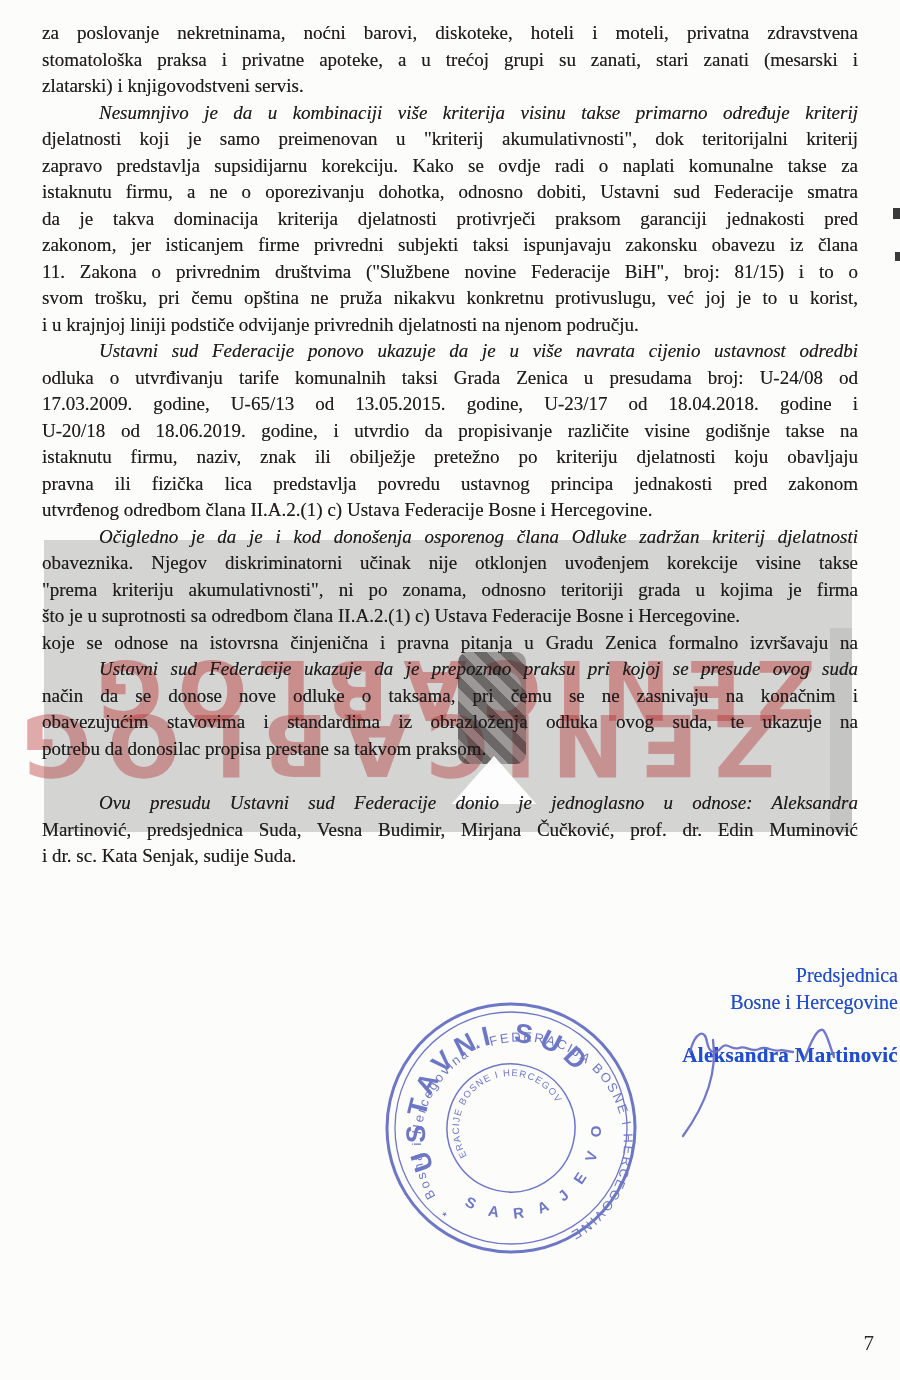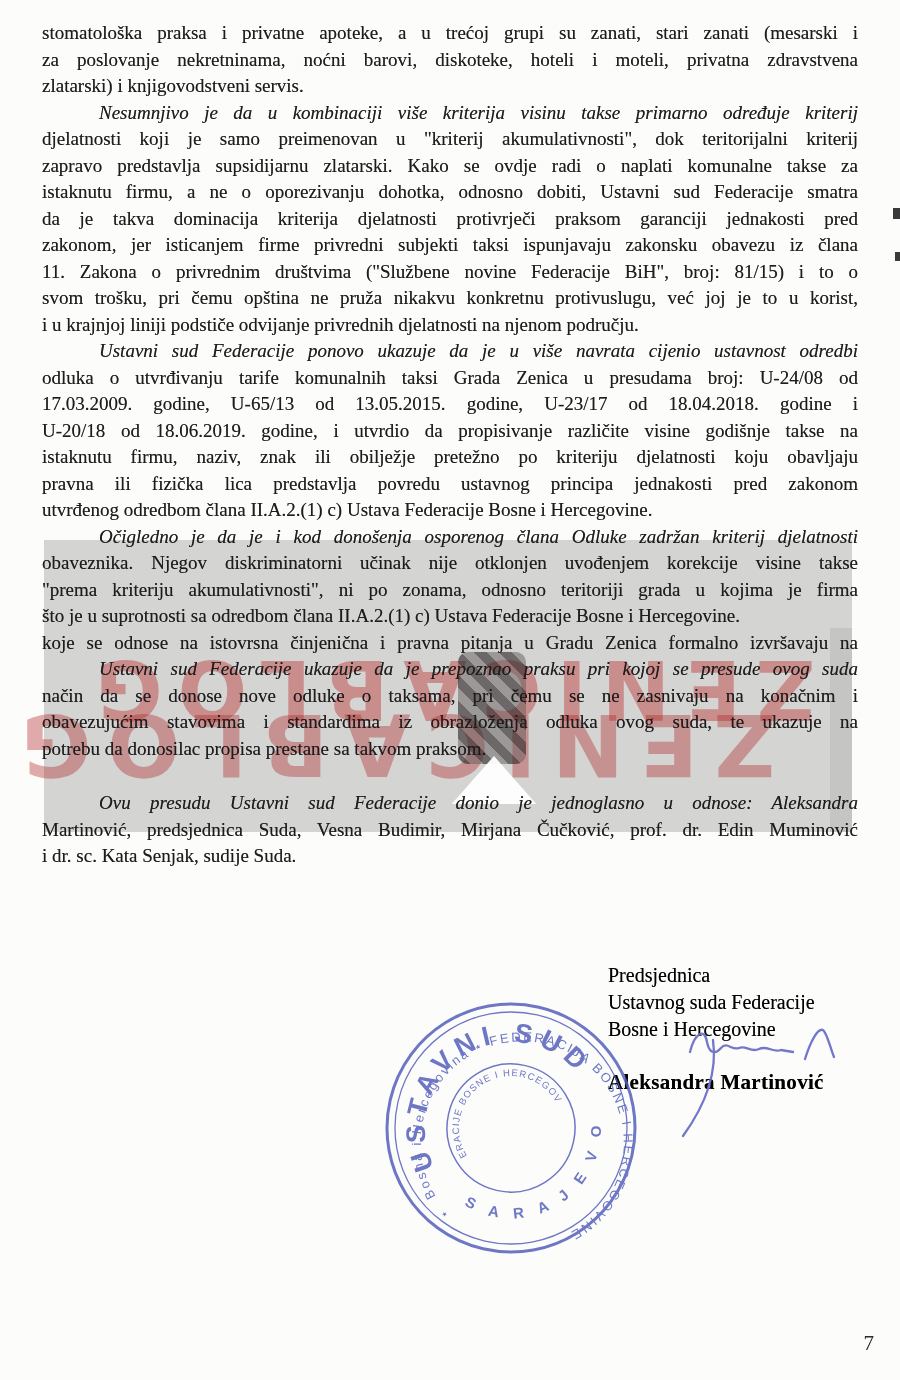--- a/index.html
+++ b/index.html
@@ -37,22 +37,22 @@
     position:absolute;left:42px;top:20px;width:816px;z-index:5;
     font-size:19px;line-height:26.5px;color:#1e1c1c;
     text-shadow:0 0 .5px rgba(20,20,20,.55);
   }
   .tline{text-align:justify;text-align-last:justify;}
   .tline.last{text-align-last:left;}
   .tline.first{text-indent:57px;font-style:italic;}
 
   
   .sig-block{
-    position:absolute;left:608px;top:962px;width:290px;z-index:5;text-align:left;
-    font-size:20px;line-height:27px;color:#000000;text-shadow:0 0 .5px rgba(20,20,20,.55);
+    position:absolute;left:608px;top:962px;width:290px;z-index:5;text-align:right;
+    font-size:20px;line-height:27px;color:#1d4ed8;text-shadow:0 0 .5px rgba(20,20,20,.55);
   }
   .sig-name{font-weight:bold;font-size:21px;margin-top:26px;letter-spacing:.3px;}
 
   
   .ink{position:absolute;inset:0;z-index:6;pointer-events:none;}
   .stamp-svg{position:absolute;left:361px;top:978px;width:300px;height:300px;z-index:6;opacity:.85;filter:blur(.4px);}
   .stamp-svg text{font-family:"Liberation Sans","DejaVu Sans",sans-serif;}
 
   
   .page-number{position:absolute;right:26px;bottom:24px;font-size:21px;color:#2a2a2a;z-index:5;}
@@ -68,28 +68,28 @@
   <div class="wm-band" id="wmBand" style="background: rgb(212, 212, 211);">
     <div class="darkedge"></div>
   </div>
   <div class="wm-text wm-row1">ZENICABLOG</div>
   <div class="wm-text wm-row2">ZENICABLOG</div>
   <div class="wm-cup"></div>
   <div class="wm-base"></div>
 
   <div class="doc-body">
       <div>
+        <div class="tline">za poslovanje nekretninama, noćni barovi, diskoteke, hoteli i moteli, privatna zdravstvena</div>
         <div class="tline">stomatološka praksa i privatne apoteke, a u trećoj grupi su zanati, stari zanati (mesarski i</div>
-        <div class="tline">za poslovanje nekretninama, noćni barovi, diskoteke, hoteli i moteli, privatna zdravstvena</div>
         <div class="tline last">zlatarski) i knjigovodstveni servis.</div>
       </div>
       <div>
         <div class="tline first">Nesumnjivo je da u kombinaciji više kriterija visinu takse primarno određuje kriterij</div>
         <div class="tline">djelatnosti koji je samo preimenovan u "kriterij akumulativnosti", dok teritorijalni kriterij</div>
-        <div class="tline">zapravo predstavlja supsidijarnu zlatarski. Kako se ovdje radi o naplati komunalne takse za</div>
+        <div class="tline">zapravo predstavlja supsidijarnu korekciju. Kako se ovdje radi o naplati komunalne takse za</div>
         <div class="tline">istaknutu firmu, a ne o oporezivanju dohotka, odnosno dobiti, Ustavni sud Federacije smatra</div>
         <div class="tline">da je takva dominacija kriterija djelatnosti protivrječi praksom garanciji jednakosti pred</div>
         <div class="tline">zakonom, jer isticanjem firme privredni subjekti taksi ispunjavaju zakonsku obavezu iz člana</div>
         <div class="tline">11. Zakona o privrednim društvima ("Službene novine Federacije BiH", broj: 81/15) i to o</div>
         <div class="tline">svom trošku, pri čemu opština ne pruža nikakvu konkretnu protivuslugu, već joj je to u korist,</div>
         <div class="tline last">i u krajnjoj liniji podstiče odvijanje privrednih djelatnosti na njenom području.</div>
       </div>
       <div>
         <div class="tline first">Ustavni sud Federacije ponovo ukazuje da je u više navrata cijenio ustavnost odredbi</div>
         <div class="tline">odluka o utvrđivanju tarife komunalnih taksi Grada Zenica u presudama broj: U-24/08 od</div>
@@ -114,21 +114,20 @@
       </div>
       <div style="margin-top: 28px;">
         <div class="tline first">Ovu presudu Ustavni sud Federacije donio je jednoglasno u odnose: Aleksandra</div>
         <div class="tline">Martinović, predsjednica Suda, Vesna Budimir, Mirjana Čučković, prof. dr. Edin Muminović</div>
         <div class="tline last">i dr. sc. Kata Senjak, sudije Suda.</div>
       </div>
     </div>
 
   <div class="sig-block">
     <div>Predsjednica</div>
-    <div>Ustavnog suda Federacije</div>
     <div>Bosne i Hercegovine</div>
     <div class="sig-name">Aleksandra Martinović</div>
   </div>
 
   <svg class="stamp-svg" viewBox="-150 -150 300 300">
     <g transform="rotate(-32)" fill="none" stroke="#5560bd">
       <circle r="124" stroke-width="3"></circle>
       <circle r="116" stroke-width="1.3"></circle>
       <circle r="64" stroke-width="1.5"></circle>
       <defs>

